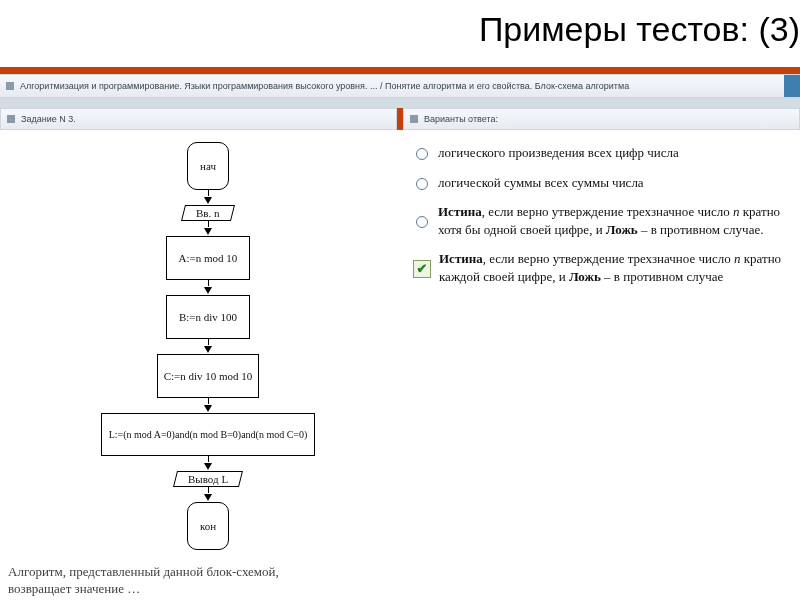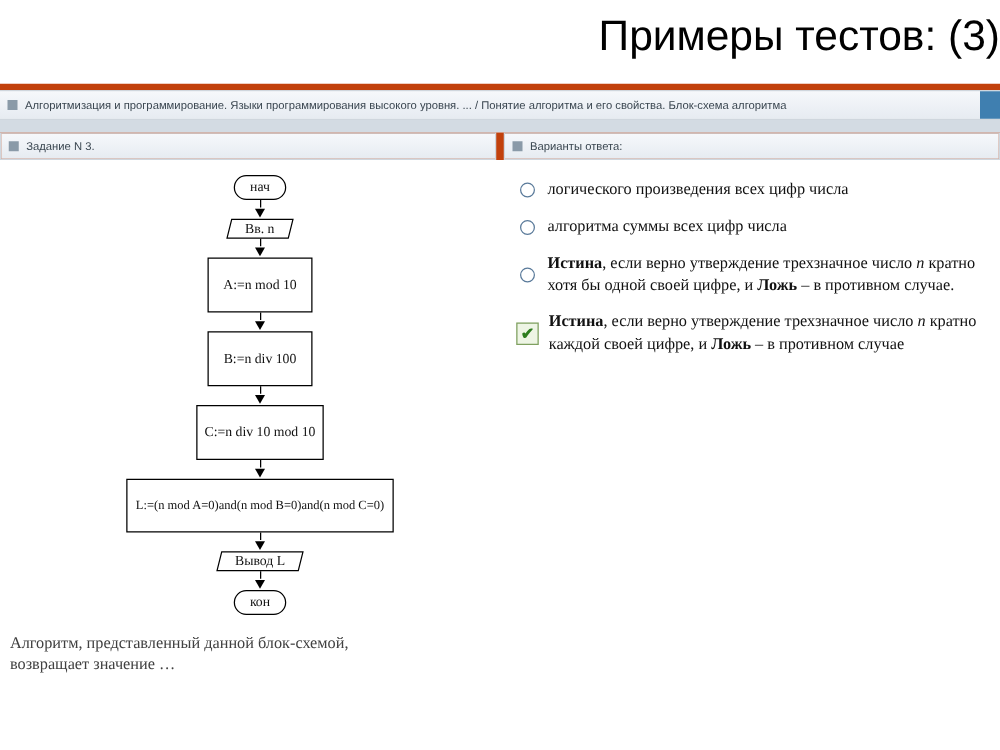--- a/index.html
+++ b/index.html
@@ -1,32 +1,32 @@
 <!DOCTYPE html>
 <html><head>
 <meta charset="utf-8">
 <style>
   html,body{margin:0;padding:0;width:800px;height:600px;background:#fff;font-family:Arial,Helvetica,sans-serif;overflow:hidden}
   .slide-title{font-size:34px;text-align:right;margin:10px 0 18px 0;color:#000;font-weight:400}
-  .outer{ border-top:5px solid #c2410c; }
+  .outer{ border-top:7px solid #c2410c; }
   .bc-bar{background:linear-gradient(#f6f8fb,#e6ebf1);border-top:1px solid #cfd6dd;border-bottom:1px solid #cfd6dd;display:flex;align-items:center;font-size:9px;color:#3a4650;height:22px}
   .bc-dot{width:8px;height:8px;background:#8a9aa8;margin:0 6px}
   .bc-text{flex:1;white-space:nowrap;overflow:hidden}
   .bc-right{width:16px;height:22px;background:#3f7fb0;margin-left:4px}
   .gap{height:10px;background:#d3dbe3}
   .tab-row{display:flex;height:22px;background:#c2410c}
   .tab{display:flex;align-items:center;background:linear-gradient(#f6f8fb,#e6ebf1);border:1px solid #cfd6dd;font-size:9px;color:#3a4650;flex:1}
   .tab:first-child{margin-right:6px}
   .content-row{display:flex}
   .left-pane{width:396px;padding:6px 8px 0 8px;box-sizing:border-box}
   .right-pane{width:404px;padding:14px 10px 0 20px;box-sizing:border-box}
   .flowchart{display:flex;flex-direction:column;align-items:center;font-family:"Times New Roman",serif;font-size:11px;color:#111;margin-top:6px;margin-left:20px}
   .arrow{width:0;height:0;border-left:4px solid transparent;border-right:4px solid transparent;border-top:7px solid #000;margin:1px 0}
   .line{width:1px;height:6px;background:#000}
-  .oval{border:1px solid #000;border-radius:10px;padding:3px 12px}
+  .oval{border:1px solid #000;border-radius:10px;padding:17px 12px}
   .para{border:1px solid #000;transform:skewX(-14deg);padding:1px 12px}
   .para span{display:inline-block;transform:skewX(14deg)}
   .rect{border:1px solid #000;padding:15px 6px;min-width:70px;text-align:center}
   .rect.wide{min-width:200px;font-size:10px}
   .question{font-family:Liberation Serif, serif;font-size:13px;color:#404040;margin-top:14px;line-height:1.3;max-width:320px}
   .opts{list-style:none;padding:0;margin:0;font-family:"Times New Roman",serif;font-size:13px;color:#111}
   .opts li{display:flex;align-items:center;margin-bottom:12px;line-height:1.35}
   .radio{width:10px;height:10px;border:1px solid #5a7a9a;border-radius:50%;margin:3px 10px 0 0;flex-shrink:0}
   .check{width:16px;height:16px;border:1px solid #7fa060;background:#eef5e5;color:#2e7d1f;font-weight:bold;font-size:13px;text-align:center;line-height:15px;margin:2px 8px 0 -3px;flex-shrink:0}
   .opts b{font-weight:bold}
@@ -85,21 +85,21 @@
     </div>
 
     <div class="right-pane">
       <ul class="opts">
         <li>
           <span class="radio"></span>
           <span>логического произведения всех цифр числа</span>
         </li>
         <li>
           <span class="radio"></span>
-          <span>алгоритма суммы всех цифр числа</span>
+          <span>логической суммы всех суммы числа</span>
         </li>
         <li>
           <span class="radio"></span>
           <span>
             <b>Истина</b><span>, если верно утверждение трехзначное число </span><i>n</i><span> кратно хотя бы одной своей цифре, и </span><b>Ложь</b><span> – в противном случае.</span>
           </span>
         </li>
         <li>
           <span class="check">✔</span>
           <span>

